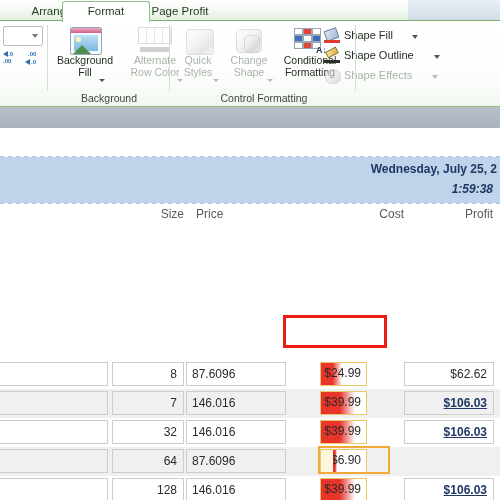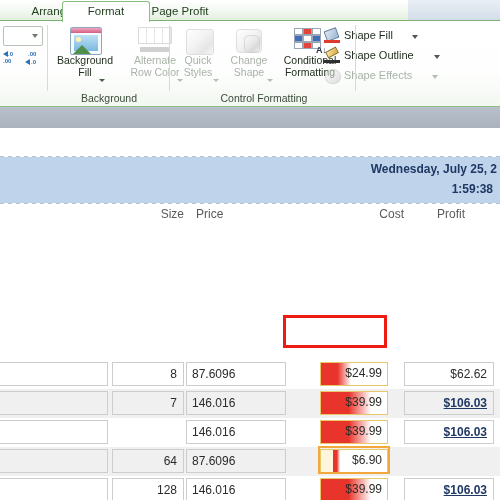--- a/index.html
+++ b/index.html
@@ -138,21 +138,21 @@
   }
   .reporthdr{
     position:absolute;left:0;top:157px;width:500px;height:46px;
     background:#bfd3ea;
   }
   .reporthdr .dt{
     position:absolute;right:3px;top:5px;font-size:12px;color:#1f3864;font-weight:bold;
     white-space:nowrap;
   }
   .reporthdr .tm{
-    position:absolute;right:7px;top:25px;font-size:12px;color:#1f3864;font-weight:bold;
+    position:absolute;right:7px;top:25px;font-size:12px;color:#1f3864;font-weight:bold;font-style:italic;
   }
 
   .colhdrs{position:absolute;left:0;top:205px;width:500px;height:24px;}
   .colhdrs .ch{
     position:absolute;top:2px;font-size:12px;color:#5a5a5a;white-space:nowrap;
   }
 
   
   .grid{position:absolute;left:0;top:232px;width:500px;height:268px;}
   .row{position:absolute;left:0;width:500px;height:29px;}
@@ -160,21 +160,21 @@
   .row.plain{background:#ffffff;}
   .cell{
     position:absolute;top:2px;height:24px;box-sizing:border-box;
     border:1px solid #cdcdcd;background:transparent;
     font-size:12px;color:#2b2b2b;line-height:22px;
   }
   .cell.name{left:-38px;width:146px;padding-left:6px;text-align:left;}
   .cell.size{left:112px;width:72px;padding-right:6px;text-align:right;}
   .cell.price{left:186px;width:100px;padding-left:5px;text-align:left;}
   .cell.cost{
-    left:320px;width:68px;padding:0;border:1px solid #e8c96a;background:#fdf6dd;
+    left:320px;width:47px;padding:0;border:1px solid #e8c96a;background:#fdf6dd;
     position:absolute;overflow:hidden;
   }
   .databar{
     position:absolute;left:0;top:0;bottom:0;
   }
   .costval{
     position:absolute;right:5px;top:0;height:20px;line-height:20px;
     font-size:12px;color:#2b2b2b;z-index:2;
   }
   .cell.profit{left:404px;width:90px;padding-right:6px;text-align:right;}
@@ -330,21 +330,21 @@
       <div class="dt">Wednesday, July 25, 2</div>
       <div class="tm">1:59:38</div>
     </div>
 
     <div class="dashline" style="top:75px;"></div>
 
     <div class="colhdrs" style="top:77px;">
       <div class="ch" style="left:148px;width:36px;text-align:right;">Size</div>
       <div class="ch" style="left:196px;">Price</div>
       <div class="ch" style="left:352px;width:52px;text-align:right;">Cost</div>
-      <div class="ch" style="left:437px;width:56px;">Profit</div>
+      <div class="ch" style="left:437px;width:56px;text-align:right;">Profit</div>
     </div>
 
     <div class="grid" id="grid">
         <div class="row plain" style="top: 0px;">
           <div class="cell name"></div>
           <div class="cell size">8</div>
           <div class="cell price">87.6096</div>
           <div class="cell cost">
             <div style="position: absolute; inset: 0px; background: rgb(255, 255, 255); overflow: hidden;">
               <div class="databar" style="width: 46%; background: linear-gradient(to right, rgb(232, 52, 42) 0%, rgb(232, 52, 42) 55%, rgb(255, 255, 255) 100%);"></div>
@@ -360,20 +360,21 @@
           <div class="cell cost">
             <div style="position: absolute; inset: 0px; background: rgb(255, 255, 255); overflow: hidden;">
               <div class="databar" style="width: 75%; background: linear-gradient(to right, rgb(232, 52, 42) 0%, rgb(232, 52, 42) 55%, rgb(255, 255, 255) 100%);"></div>
               <div class="costval">$39.99</div>
             </div>
           </div>
           <div class="cell profit link">$106.03</div>
         </div>
         <div class="row plain" style="top: 58px;">
           <div class="cell name">ceTyr</div>
+          <div class="cell size">32</div>
           <div class="cell price">146.016</div>
           <div class="cell cost">
             <div style="position: absolute; inset: 0px; background: rgb(255, 255, 255); overflow: hidden;">
               <div class="databar" style="width: 75%; background: linear-gradient(to right, rgb(232, 52, 42) 0%, rgb(232, 52, 42) 55%, rgb(255, 255, 255) 100%);"></div>
               <div class="costval">$39.99</div>
             </div>
           </div>
           <div class="cell profit link">$106.03</div>
         </div>
         <div class="row alt" style="top: 87px;">

